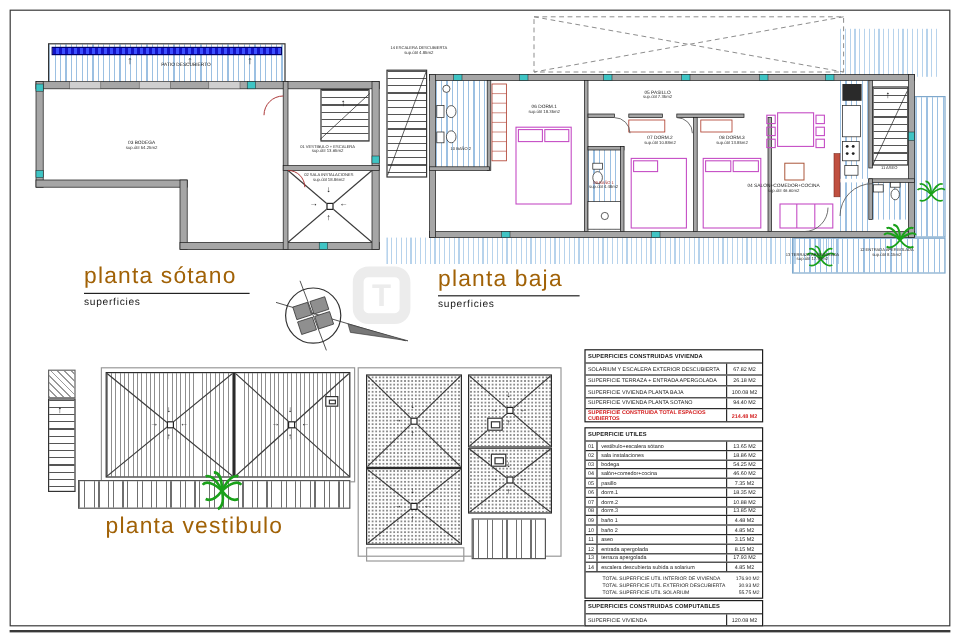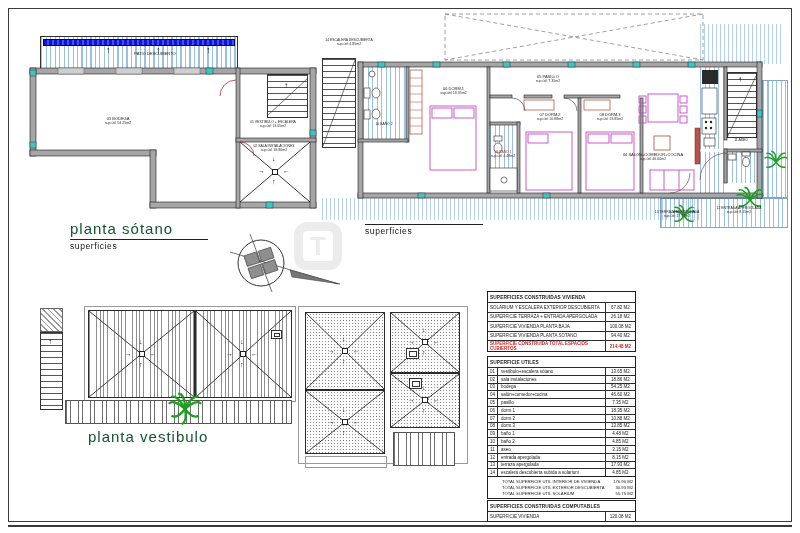--- a/index.html
+++ b/index.html
@@ -27,21 +27,21 @@
   .sky{position:absolute;border:1px solid #333;background:#fff}
   .sky>div{position:absolute;inset:1.5px;border:1px solid #333}
   
   .lbl{position:absolute;font-size:4px;line-height:1.3;color:#1d1d1d;text-align:center;white-space:nowrap;z-index:4}
   .lbl .l2{font-size:3.6px;color:#333;display:block}
   .sm{font-size:3.4px}
   .redtx{color:#a03030}
   .ar{position:absolute;font-size:7px;font-weight:bold;color:#111;line-height:1;z-index:4}
   
   .ptitle{position:absolute;z-index:4}
-  .pt1{font-size:15px;letter-spacing:1px;color:#14532d}
+  .pt1{font-size:19px;letter-spacing:1px;color:#a16207}
   .pt-line{height:1px;background:#222;margin-top:2px}
   .pt2{font-size:8.5px;letter-spacing:.6px;color:#161616;margin-top:1px}
   
   #wm{position:absolute;left:294px;top:222px;display:flex;align-items:center;z-index:2}
   #wm .wlogo{width:48px;height:48px;border:9px solid #ececec;border-radius:13px;display:flex;align-items:center;justify-content:center;
              font-size:26px;font-weight:bold;color:#ececec}
   #wm .wtext{font-size:58px;font-weight:bold;letter-spacing:6px;color:#ececec;margin-left:12px;line-height:1}
   
   .tbox{position:absolute;left:487px;width:149px;background:#fff;border:1.5px solid #1e1e1e;z-index:6}
   .thead{display:flex;align-items:center;height:10px;font-size:4.8px;font-weight:bold;padding-left:2px;letter-spacing:.1px}
@@ -352,20 +352,21 @@
     <div class="lbl sm" style="left:392px;top:196px;width:58px">
       <span>12 ENTRADA APERGOLADA</span>
       <span class="l2">sup.útil 8.15m2</span>
     </div>
     <div class="lbl sm" style="left:330px;top:200px;width:58px">
       <span>13 TERRAZA APERGOLADA</span>
       <span class="l2">sup.útil 17.93m2</span>
     </div>
 
     <div class="ptitle" style="left:47px;top:212px">
+      <div class="pt1">planta baja</div>
       <div class="pt-line" style="width:118px"></div>
       <div class="pt2">superficies</div>
     </div>
   <span class="ar" style="left: 420px; top: 66px; font-size: 8px;">↑</span>
     </div>
 
   <div id="wm">
     <div class="wlogo">
         <span>T</span>
       </div>

